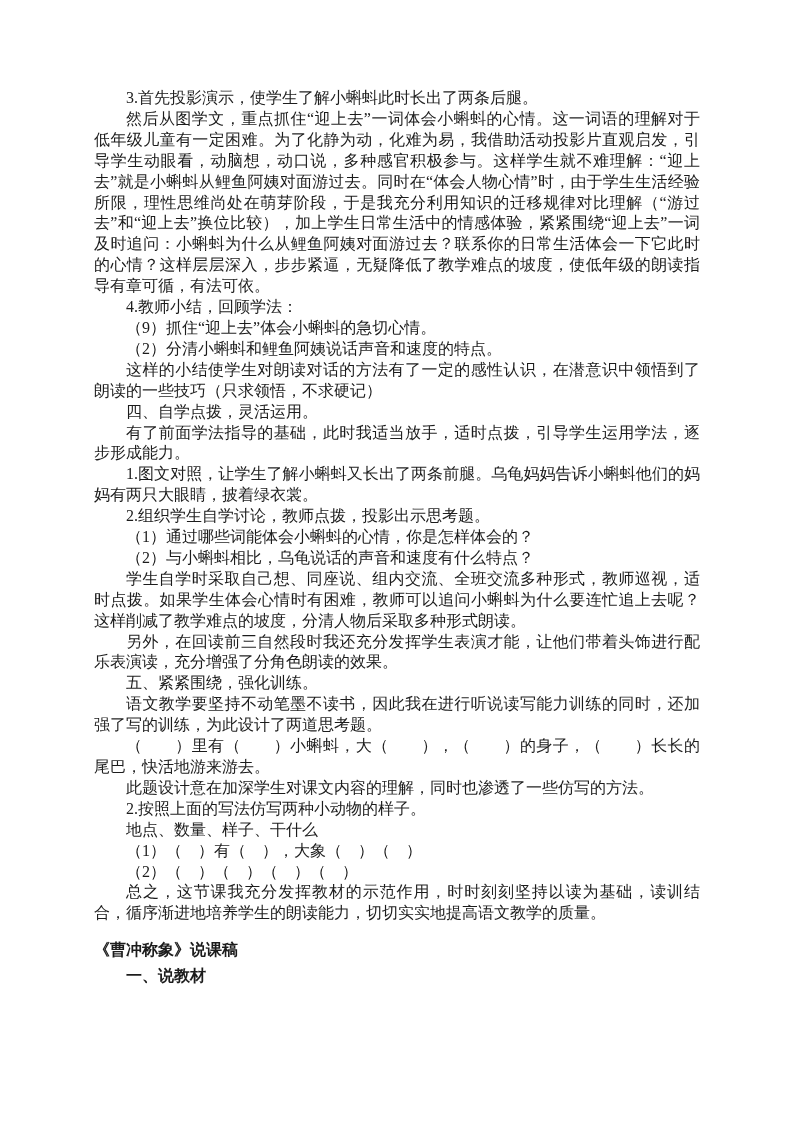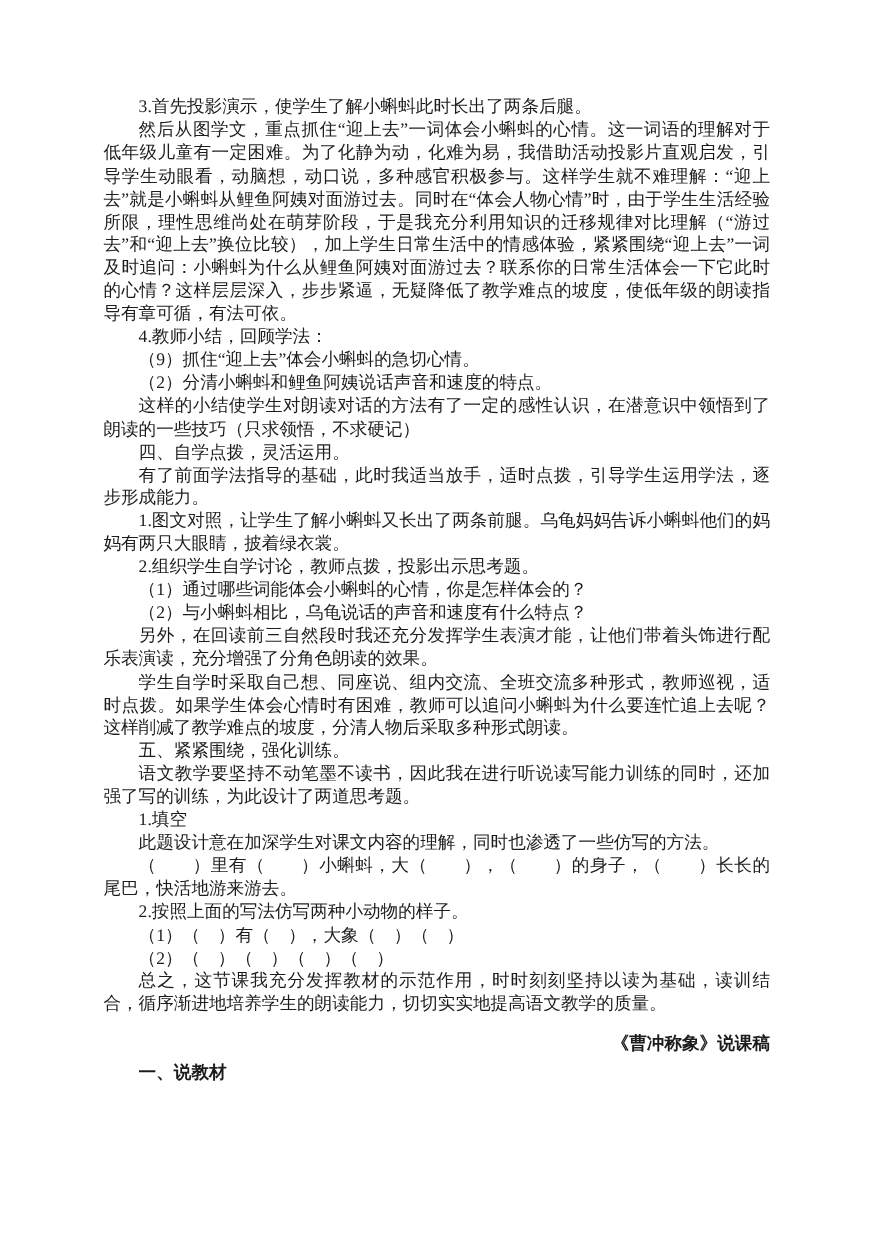--- a/index.html
+++ b/index.html
@@ -22,21 +22,21 @@
     overflow: hidden;
   }
   .page p {
     margin: 0;
     padding: 0;
     text-indent: 2em;
     text-align: justify;
     word-break: break-all;
   }
   .page p.title {
-    text-align: right;
+    text-align: left;
     text-indent: 0;
     font-weight: bold;
     margin-top: 16px;
   }
   .page p.heading {
     font-weight: bold;
     margin-top: 5px;
   }
 </style>
 </head>
@@ -48,26 +48,26 @@
   <p>4.教师小结，回顾学法：</p>
   <p>（9）抓住“迎上去”体会小蝌蚪的急切心情。</p>
   <p>（2）分清小蝌蚪和鲤鱼阿姨说话声音和速度的特点。</p>
   <p>这样的小结使学生对朗读对话的方法有了一定的感性认识，在潜意识中领悟到了朗读的一些技巧（只求领悟，不求硬记）</p>
   <p>四、自学点拨，灵活运用。</p>
   <p>有了前面学法指导的基础，此时我适当放手，适时点拨，引导学生运用学法，逐步形成能力。</p>
   <p>1.图文对照，让学生了解小蝌蚪又长出了两条前腿。乌龟妈妈告诉小蝌蚪他们的妈妈有两只大眼睛，披着绿衣裳。</p>
   <p>2.组织学生自学讨论，教师点拨，投影出示思考题。</p>
   <p>（1）通过哪些词能体会小蝌蚪的心情，你是怎样体会的？</p>
   <p>（2）与小蝌蚪相比，乌龟说话的声音和速度有什么特点？</p>
+  <p>学生自学时采取自己想、同座说、组内交流、全班交流多种形式，教师巡视，适时点拨。如果学生体会心情时有困难，教师可以追问小蝌蚪为什么要连忙追上去呢？这样削减了教学难点的坡度，分清人物后采取多种形式朗读。</p>
   <p>另外，在回读前三自然段时我还充分发挥学生表演才能，让他们带着头饰进行配乐表演读，充分增强了分角色朗读的效果。</p>
-  <p>学生自学时采取自己想、同座说、组内交流、全班交流多种形式，教师巡视，适时点拨。如果学生体会心情时有困难，教师可以追问小蝌蚪为什么要连忙追上去呢？这样削减了教学难点的坡度，分清人物后采取多种形式朗读。</p>
   <p>五、紧紧围绕，强化训练。</p>
   <p>语文教学要坚持不动笔墨不读书，因此我在进行听说读写能力训练的同时，还加强了写的训练，为此设计了两道思考题。</p>
-  <p>1.填空</p>
+  <p>（　　）里有（　　）小蝌蚪，大（　　），（　　）的身子，（　　）长长的尾巴，快活地游来游去。</p>
   <p>此题设计意在加深学生对课文内容的理解，同时也渗透了一些仿写的方法。</p>
-  <p>（　　）里有（　　）小蝌蚪，大（　　），（　　）的身子，（　　）长长的尾巴，快活地游来游去。</p>
   <p>2.按照上面的写法仿写两种小动物的样子。</p>
+  <p>地点、数量、样子、干什么</p>
   <p>（1）（　）有（　），大象（　）（　）</p>
   <p>（2）（　）（　）（　）（　）</p>
   <p>总之，这节课我充分发挥教材的示范作用，时时刻刻坚持以读为基础，读训结合，循序渐进地培养学生的朗读能力，切切实实地提高语文教学的质量。</p>
   <p class="title">《曹冲称象》说课稿</p>
   <p class="heading">一、说教材</p>
 </div>
 
 </body></html>

